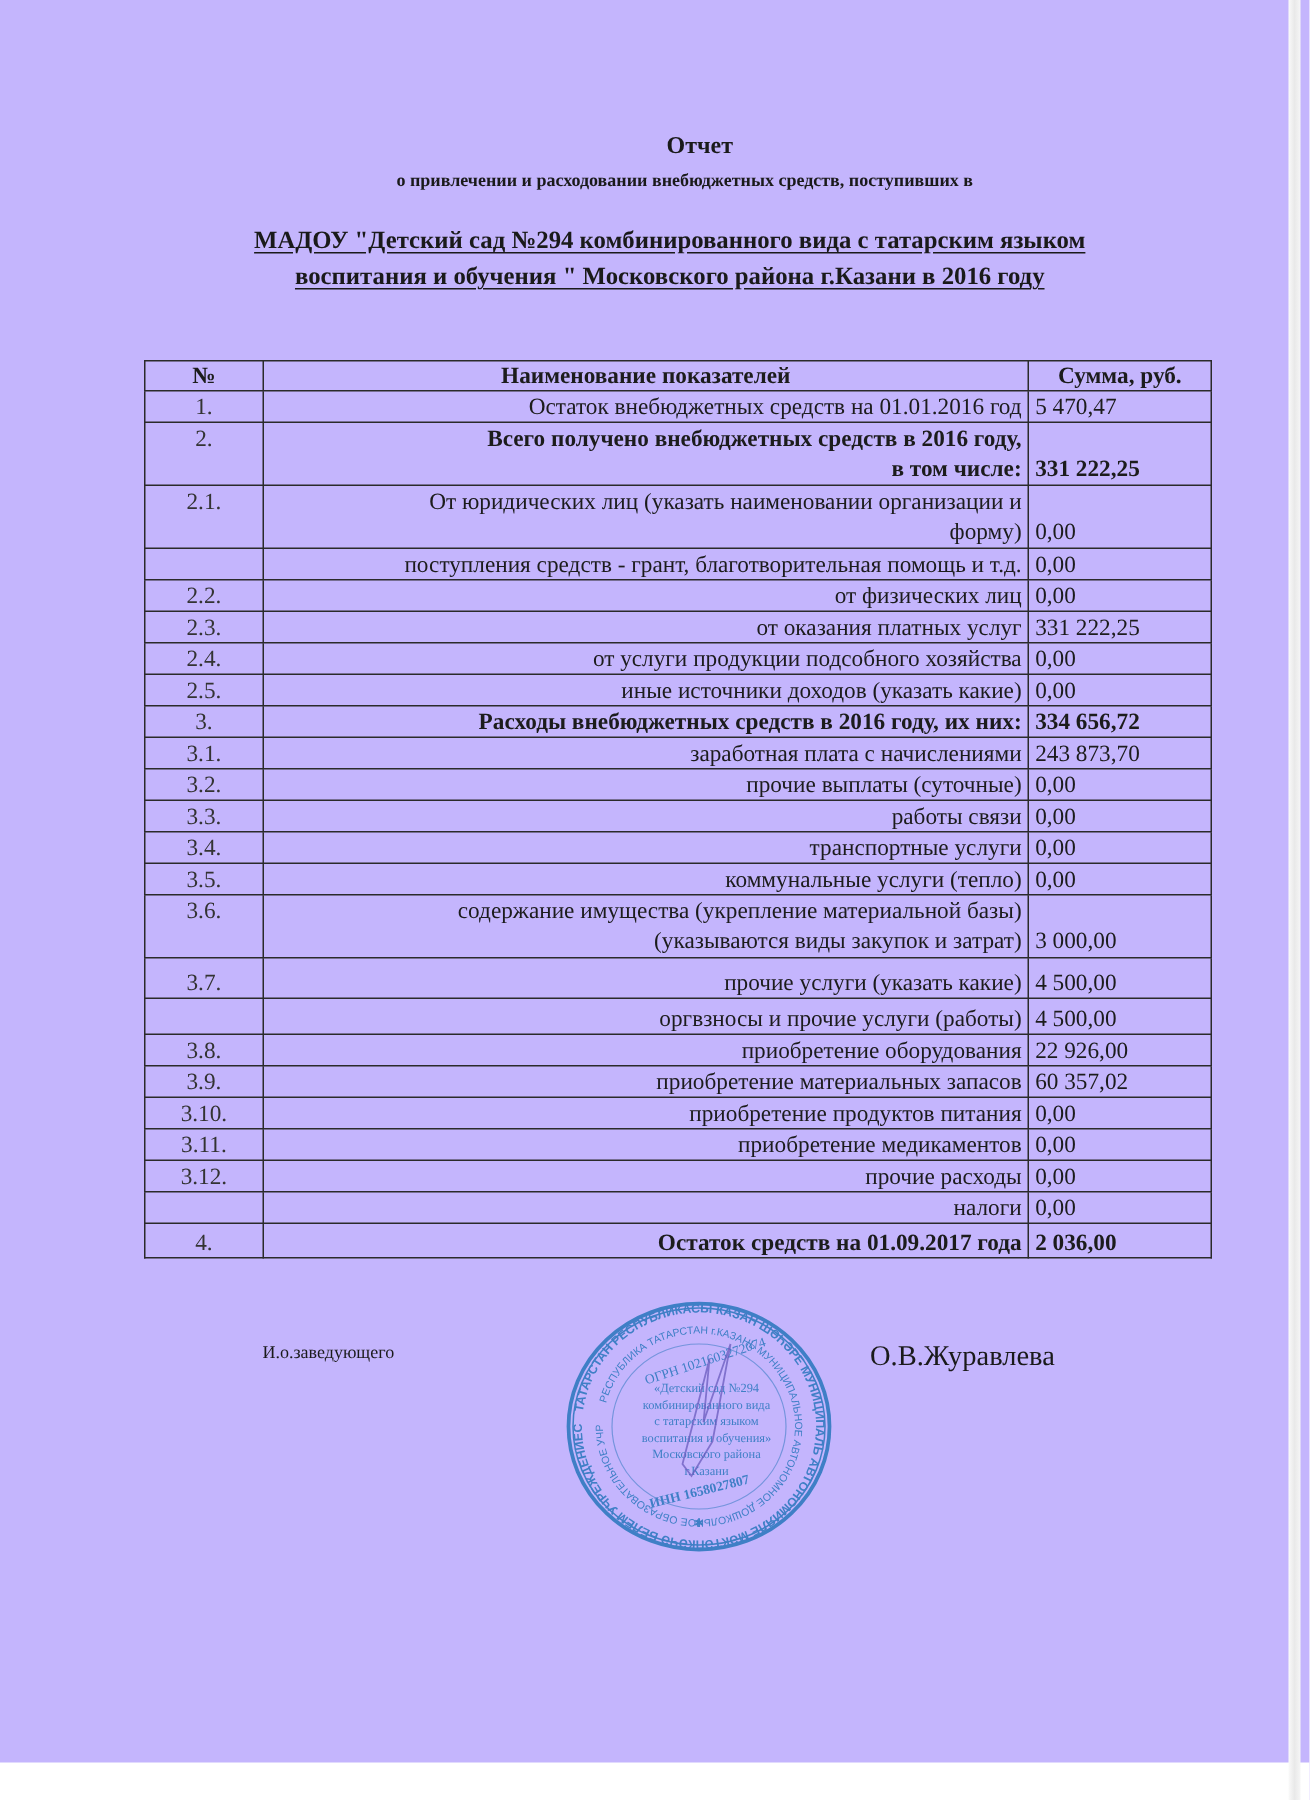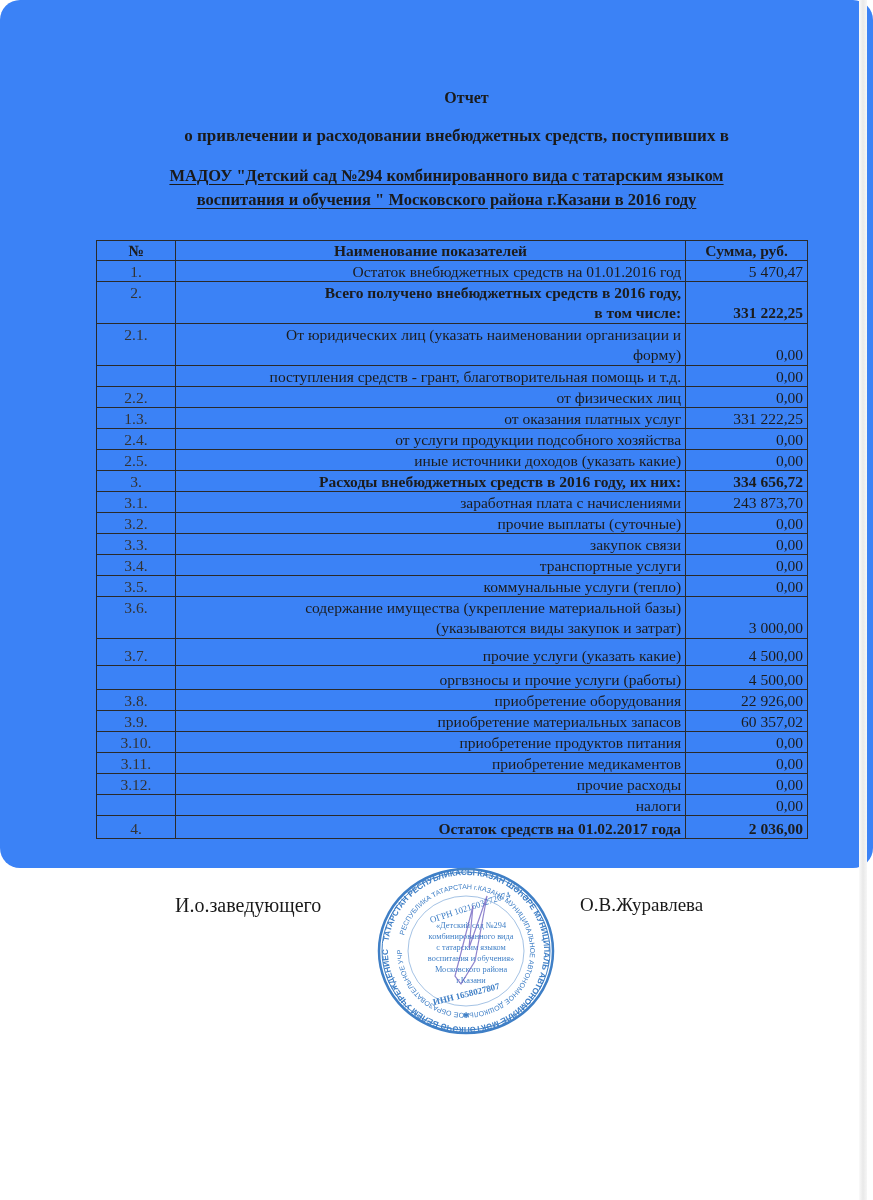--- a/index.html
+++ b/index.html
@@ -1,42 +1,42 @@
 <!DOCTYPE html>
 <html><head>
   <meta charset="utf-8">
   <style>
     * { box-sizing: border-box; margin: 0; padding: 0; }
     html, body { width: 873px; height: 1200px; background: #ffffff; overflow: hidden; }
     body { position: relative; font-family: "Liberation Serif", serif; color: #1a1a1a; }
-    .page { position: absolute; left: 0; top: 0; width: 873px; height: 868px; background: #3b82f6; border-radius: 20px; }
+    .page { position: absolute; left: 0; top: 0; width: 873px; height: 1175px; background: #c4b5fd; }
     .edge { position: absolute; right: 6px; top: 0; width: 8px; height: 1200px;
             background: linear-gradient(to right, #fafafa, #e9e9e9, #f6f6f6); }
     .header { position: absolute; left: 0; top: 88px; width: 873px; text-align: center; font-weight: bold; }
     .title { font-size: 16px; line-height: 20px; margin-left: 60px; }
-    .subtitle { font-size: 17px; line-height: 20px; margin-top: 18px; margin-left: 40px; }
+    .subtitle { font-size: 12px; line-height: 20px; margin-top: 2px; margin-left: 40px; }
     .org { font-size: 16.5px; line-height: 24px; margin-top: 18px; margin-left: 20px; text-decoration: underline; text-underline-offset: 3px; }
     .org span { display: block; }
 
     table.report { position: absolute; left: 96px; top: 240px; width: 712px; border-collapse: collapse;
                    font-size: 15.5px; color: #1c1c1c; }
     table.report td, table.report th { border: 1.3px solid #2a2a2a; padding: 0 4px; vertical-align: bottom; }
     table.report th { font-weight: bold; height: 20px; line-height: 18px; text-align: center; }
     th.col-num { width: 79px; font-weight: normal; }
     th.col-name { width: 511px; }
     th.col-sum { width: 122px; font-weight: normal; text-align: center; }
     td.num { text-align: center; color: #333; }
     td.name { text-align: right; }
-    td.sum { text-align: right; }
+    td.sum { text-align: left; }
     tr.r1 td { height: 21px; line-height: 19px; }
     tr.r2 td { height: 42px; line-height: 20px; }
     tr.bold td.name, tr.bold td.sum { font-weight: bold; }
     td.name.indent { padding-left: 12px; margin-top: 40px; }
 
-    .sign-left { position: absolute; left: 175px; top: 894px; font-size: 20px; }
+    .sign-left { position: absolute; left: 175px; top: 894px; font-size: 12px; }
     .sign-right { position: absolute; left: 580px; top: 894px; font-size: 19px; }
 
     .stamp { position: absolute; left: 375px; top: 866px; width: 182px; height: 170px; }
     .stamp svg { width: 100%; height: 100%; }
   </style>
 </head>
 <body>
 
 <div class="page">
   <div class="edge"></div>
@@ -84,21 +84,21 @@
         <td class="num"></td>
         <td class="name">поступления средств - грант, благотворительная помощь и т.д.</td>
         <td class="sum">0,00</td>
       </tr>
       <tr class="r1">
         <td class="num">2.2.</td>
         <td class="name">от физических лиц</td>
         <td class="sum">0,00</td>
       </tr>
       <tr class="r1">
-        <td class="num">1.3.</td>
+        <td class="num">2.3.</td>
         <td class="name">от оказания платных услуг</td>
         <td class="sum">331 222,25</td>
       </tr>
       <tr class="r1">
         <td class="num">2.4.</td>
         <td class="name">от услуги продукции подсобного хозяйства</td>
         <td class="sum">0,00</td>
       </tr>
       <tr class="r1">
         <td class="num">2.5.</td>
@@ -115,21 +115,21 @@
         <td class="name">заработная плата с начислениями</td>
         <td class="sum">243 873,70</td>
       </tr>
       <tr class="r1">
         <td class="num">3.2.</td>
         <td class="name">прочие выплаты (суточные)</td>
         <td class="sum">0,00</td>
       </tr>
       <tr class="r1">
         <td class="num">3.3.</td>
-        <td class="name">закупок связи</td>
+        <td class="name">работы связи</td>
         <td class="sum">0,00</td>
       </tr>
       <tr class="r1">
         <td class="num">3.4.</td>
         <td class="name">транспортные услуги</td>
         <td class="sum">0,00</td>
       </tr>
       <tr class="r1">
         <td class="num">3.5.</td>
         <td class="name">коммунальные услуги (тепло)</td>
@@ -178,21 +178,21 @@
         <td class="name">прочие расходы</td>
         <td class="sum">0,00</td>
       </tr>
       <tr class="r1">
         <td class="num"></td>
         <td class="name indent">налоги</td>
         <td class="sum">0,00</td>
       </tr>
       <tr class="r1 bold" style="height:23px;">
         <td class="num">4.</td>
-        <td class="name">Остаток средств на 01.02.2017 года</td>
+        <td class="name">Остаток средств на 01.09.2017 года</td>
         <td class="sum">2 036,00</td>
       </tr>
     </tbody>
   </table>
 
   <div class="sign-left">И.о.заведующего</div>
   <div class="sign-right">О.В.Журавлева</div>
 
   <div class="stamp">
     <svg viewBox="0 0 182 170">

